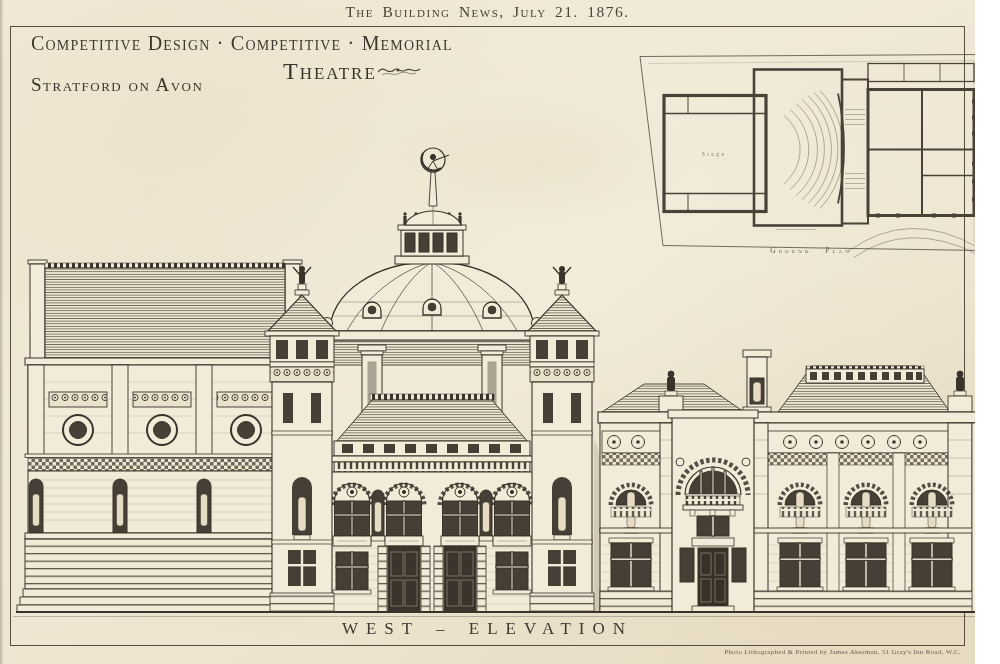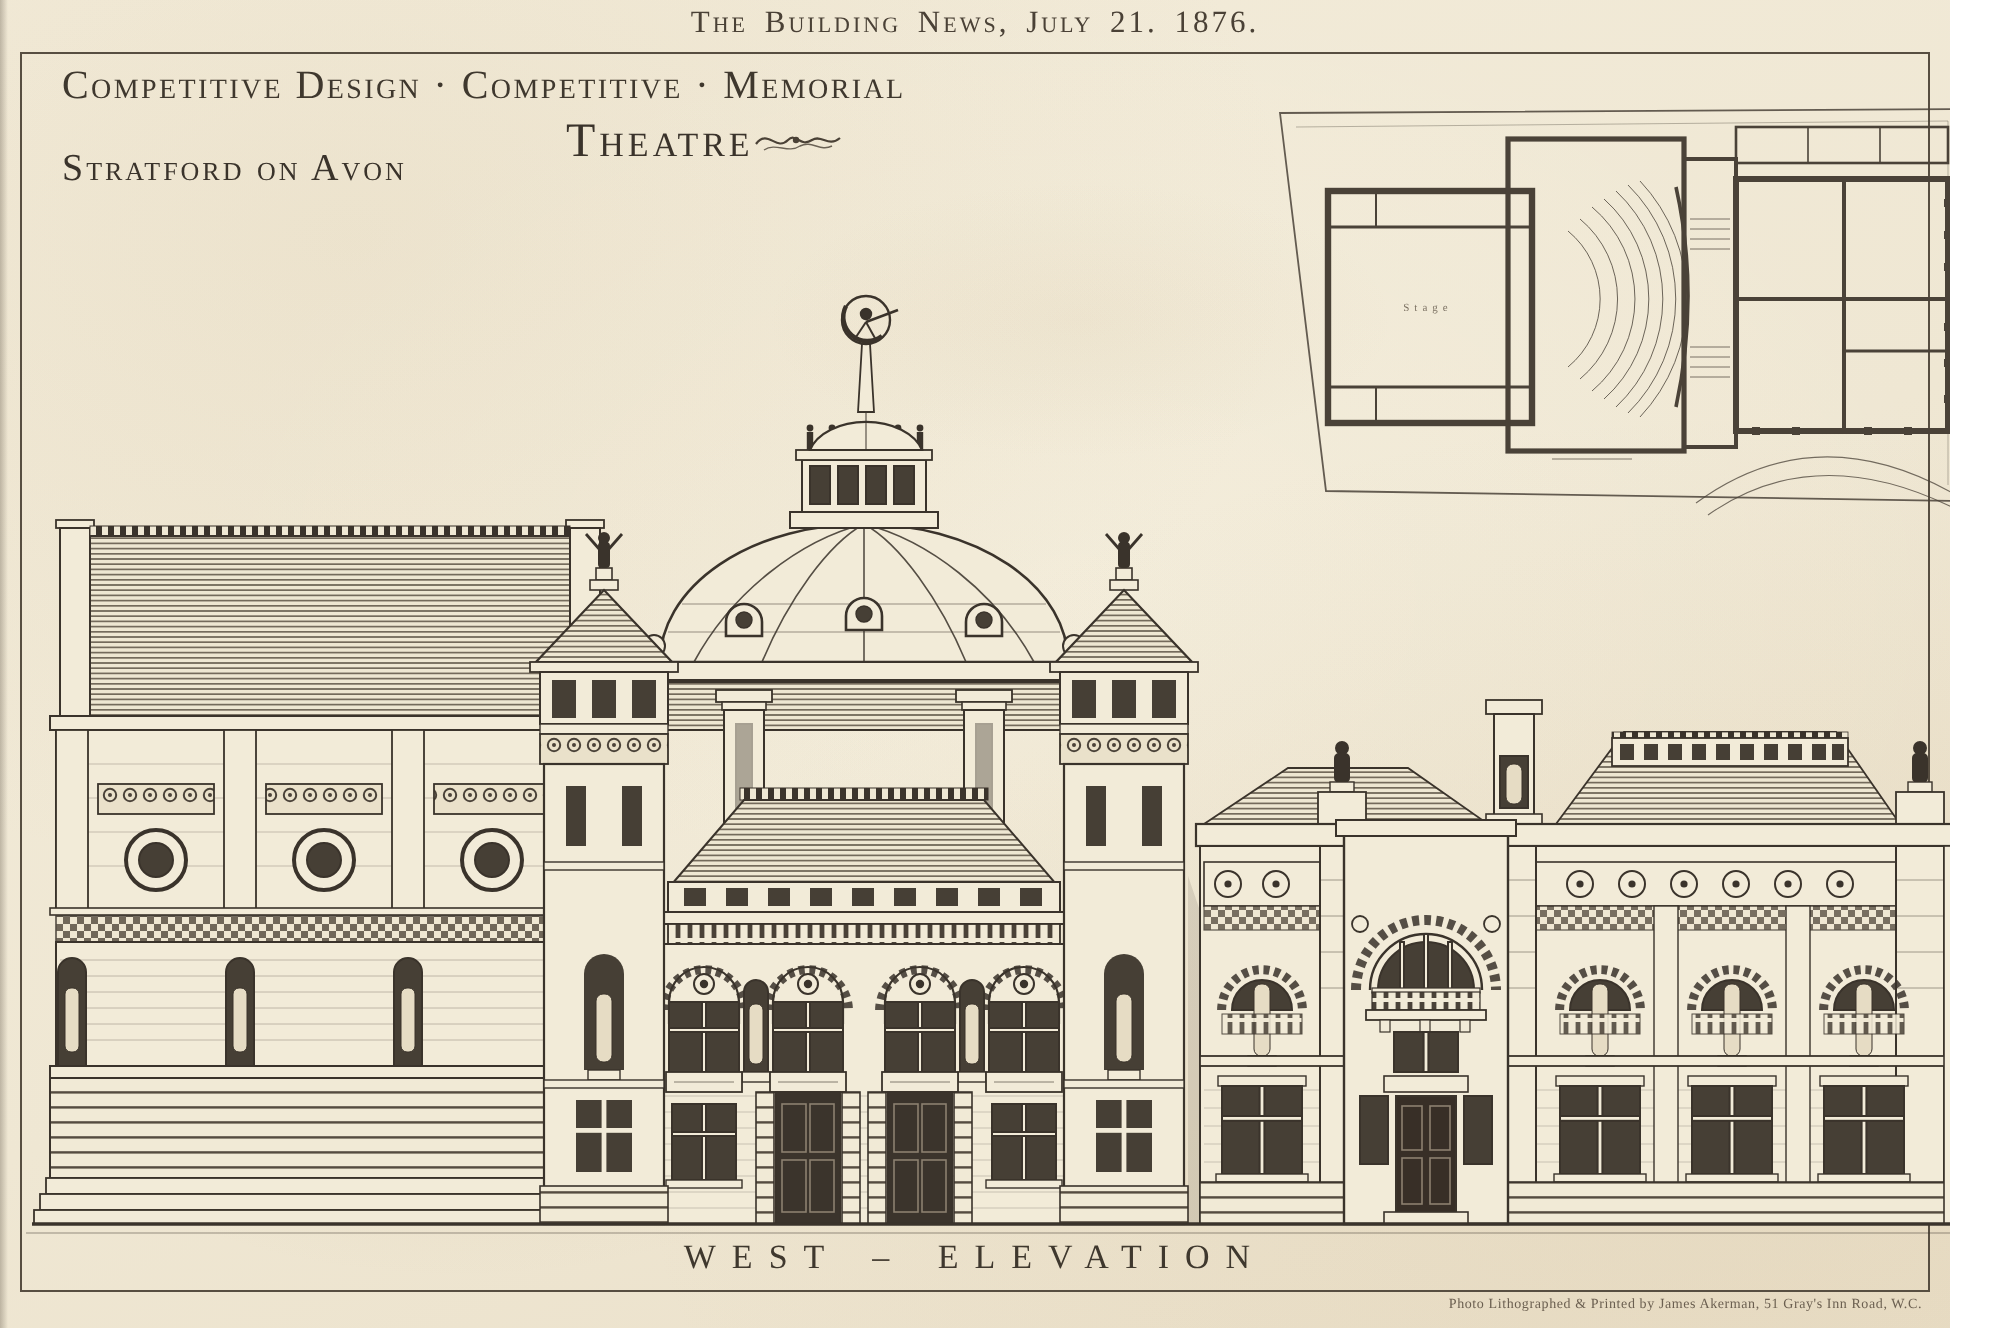--- a/index.html
+++ b/index.html
@@ -129,20 +129,21 @@
           <g stroke-width=".55" opacity=".75">
             <path d="M222,200 Q282,156 352,196"></path>
             <path d="M228,206 Q282,168 352,203"></path>
           </g>
           <line x1="150" y1="174" x2="190" y2="174" stroke-width=".5" opacity=".7"></line>
           <line x1="150" y1="178" x2="190" y2="178" stroke-width=".5" opacity=".7"></line>
         </g>
         <text x="88" y="104" text-anchor="middle" font-size="5.5" letter-spacing="2.5" fill="#6b6052" opacity=".85">Stage</text>
       </svg>
     </div>
+    <div class="plan-label">Ground Plan</div>
 
     <div class="caption">WEST – ELEVATION</div>
   </div>
 
   <svg class="elev" viewBox="0 0 1000 664">
     <defs>
       <pattern id="hh" width="4" height="2.6" patternUnits="userSpaceOnUse">
         <rect width="4" height="2.6" fill="#eee7d2"></rect>
           <rect y=".9" width="4" height=".8" fill="#6a6152"></rect>
       </pattern>

